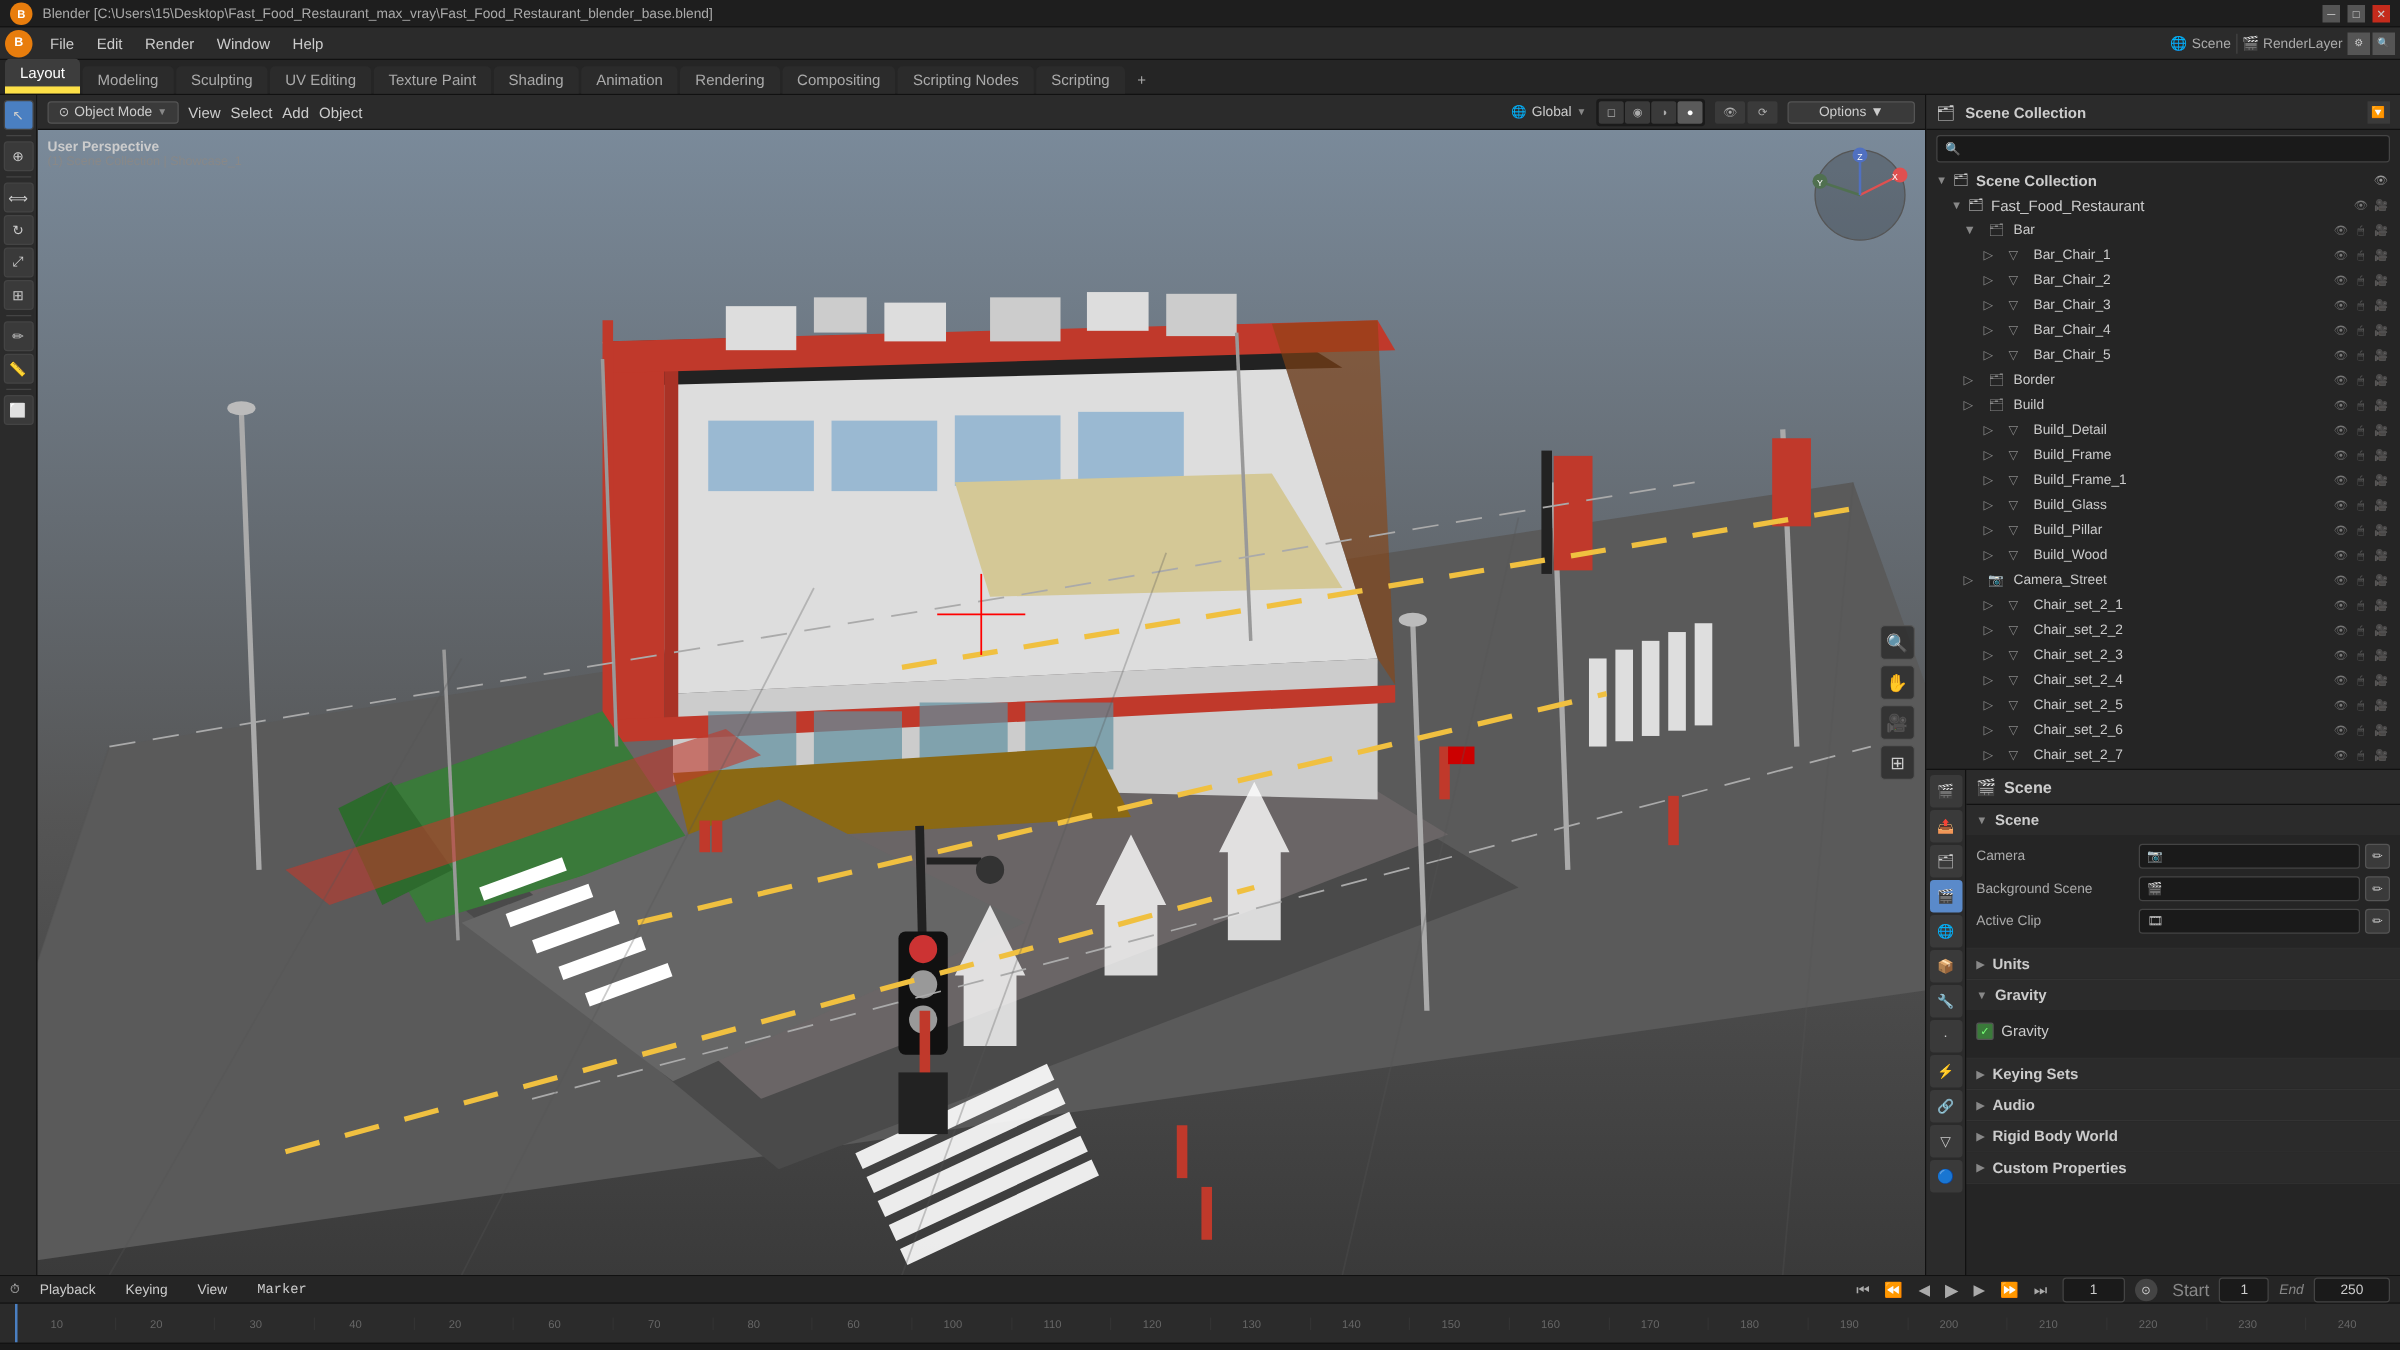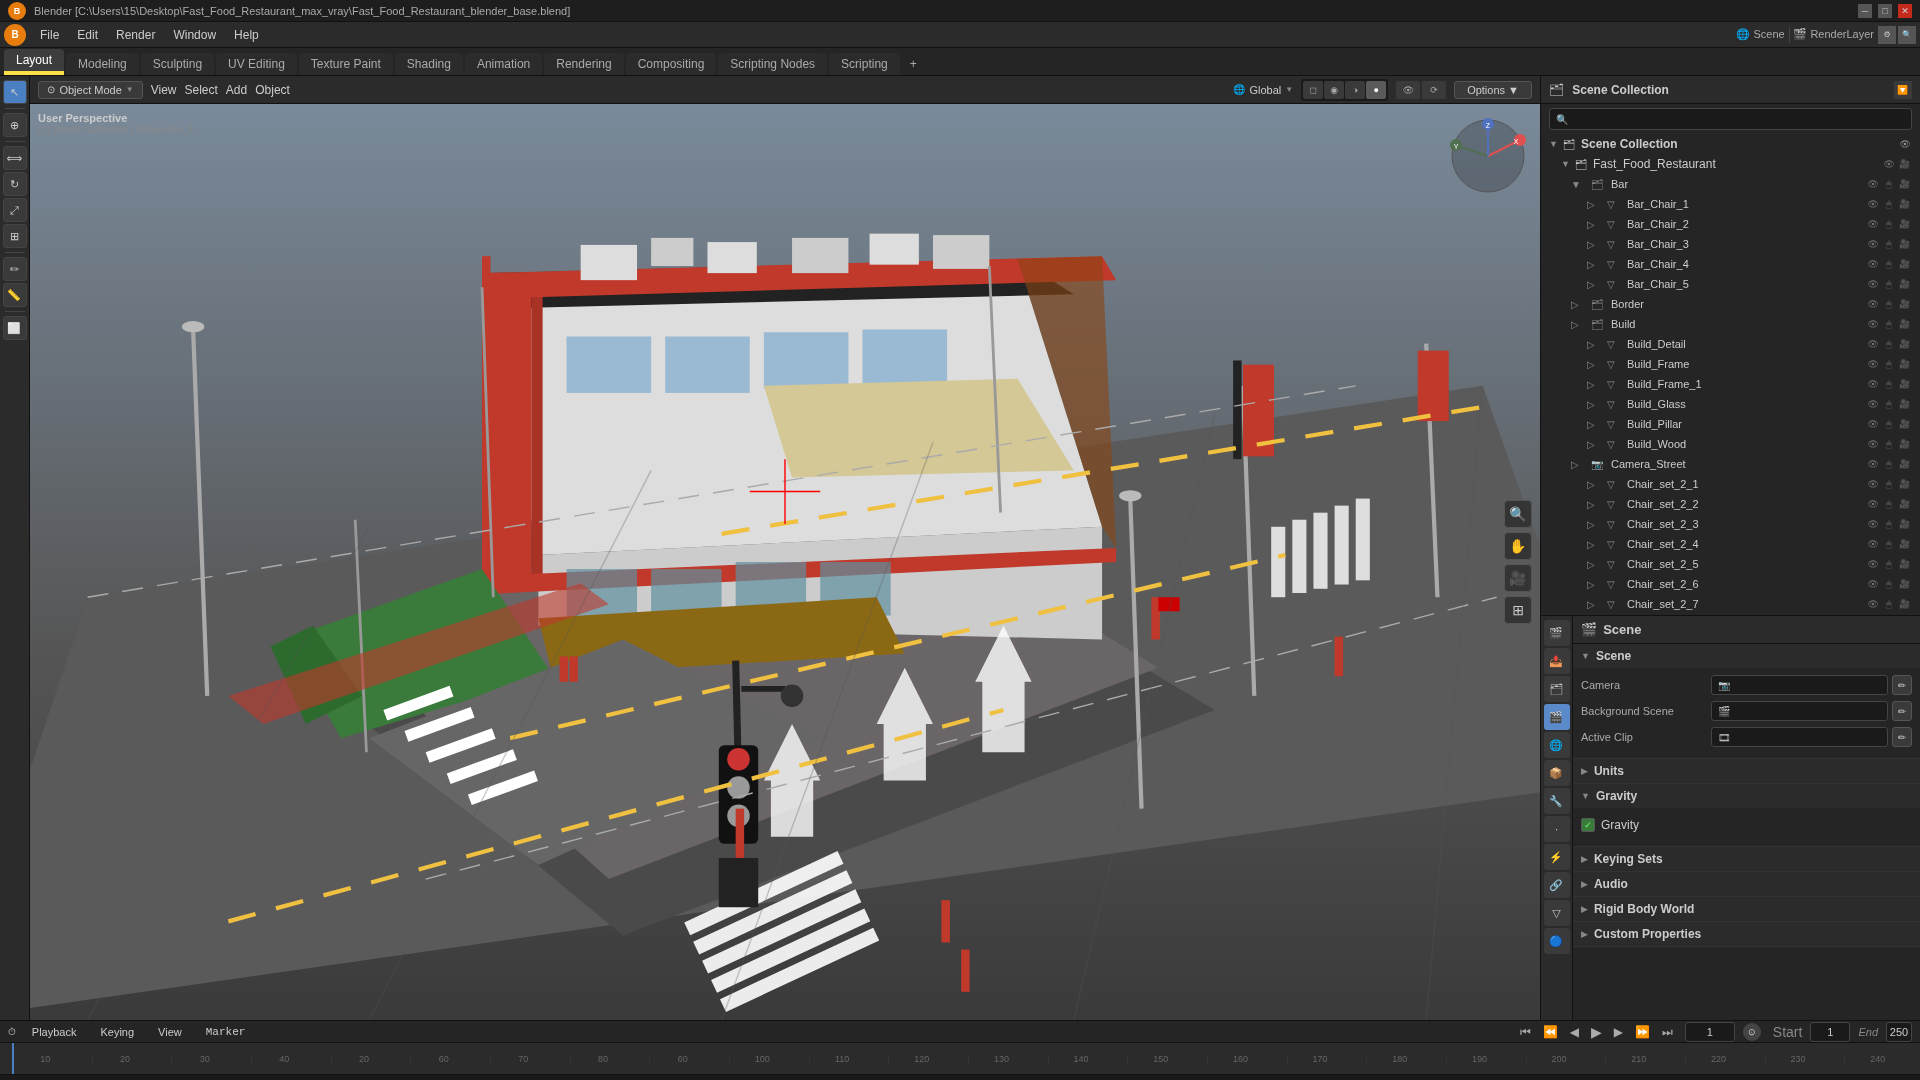--- a/index.html
+++ b/index.html
@@ -434,21 +434,21 @@
     }
 
     .col-vis-icons { display: flex; gap: 2px; align-items: center; }
 
     
     ::-webkit-scrollbar { width: 8px; height: 8px; }
     ::-webkit-scrollbar-track { background: #1a1a1a; }
     ::-webkit-scrollbar-thumb { background: #444; border-radius: 4px; }
 
     .options-btn {
-      padding: 2px 12px;
+      padding: 2px 24px;
       background: #3a3a3a;
       border: 1px solid #555;
       border-radius: 3px;
       font-size: 11px;
       color: #ccc;
       cursor: pointer;
     }
     .top-mode-dropdown {
       padding: 2px 8px;
       background: #3a3a3a;
@@ -507,21 +507,21 @@
     <div style="width:1px;height:16px;background:#444;"></div>
     <span style="font-size:11px;color:#aaa;">🎬 RenderLayer</span>
     <div style="display:flex;gap:2px;">
       <button class="win-btn" style="width:18px;height:18px;font-size:8px;">⚙</button>
       <button class="win-btn" style="width:18px;height:18px;font-size:8px;">🔍</button>
     </div>
   </div>
 </div>
 
 <div id="workspace-tabs">
-  <div class="ws-tab" style="background:#3d3d3d;color:#fff;border-bottom:4px solid #fde047;">Layout</div>
+  <div class="ws-tab" style="background:#3d3d3d;color:#fff;border-bottom:6px solid #fde047;">Layout</div>
   <div class="ws-tab">Modeling</div>
   <div class="ws-tab">Sculpting</div>
   <div class="ws-tab">UV Editing</div>
   <div class="ws-tab">Texture Paint</div>
   <div class="ws-tab">Shading</div>
   <div class="ws-tab">Animation</div>
   <div class="ws-tab">Rendering</div>
   <div class="ws-tab">Compositing</div>
   <div class="ws-tab">Scripting Nodes</div>
   <div class="ws-tab">Scripting</div>
@@ -1159,21 +1159,21 @@
       <button class="timeline-btn">⏭</button>
     </div>
 
     <input type="text" class="frame-input" value="1" style="">
 
     <div style="width:18px;height:18px;border-radius:50%;background:#444;display:flex;align-items:center;justify-content:center;font-size:9px;cursor:pointer;">⊙</div>
 
     <span style="font-size:14px;color:#888;margin-left:4px;">Start</span>
     <input type="text" class="frame-input" value="1" style="width: 40px;">
     <span style="font-size:11px;color:#888;font-style:italic;">End</span>
-    <input type="text" class="frame-input" value="250" style="width: 26px;">
+    <input type="text" class="frame-input" value="250" style="width: 61px;">
   </div>
 
   <div id="timeline-track" style="position:relative;height:32px;background:#2b2b2b;overflow:hidden;">
 
     <div style="position:absolute;left:12px;top:0;bottom:0;width:2px;background:#4a7fc1;z-index:10;"></div>
 
     <div id="frame-numbers" style="display:flex;align-items:flex-start;padding:2px 12px;width:100%;">
       <span class="frame-mark">10</span>
       <span class="frame-mark">20</span>
       <span class="frame-mark">30</span>

